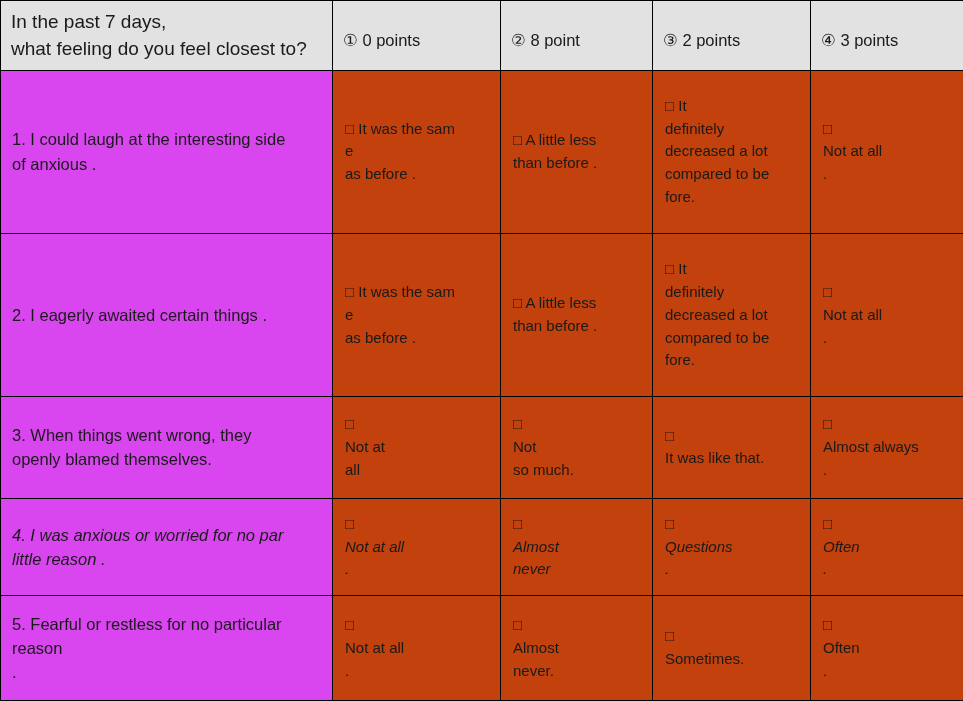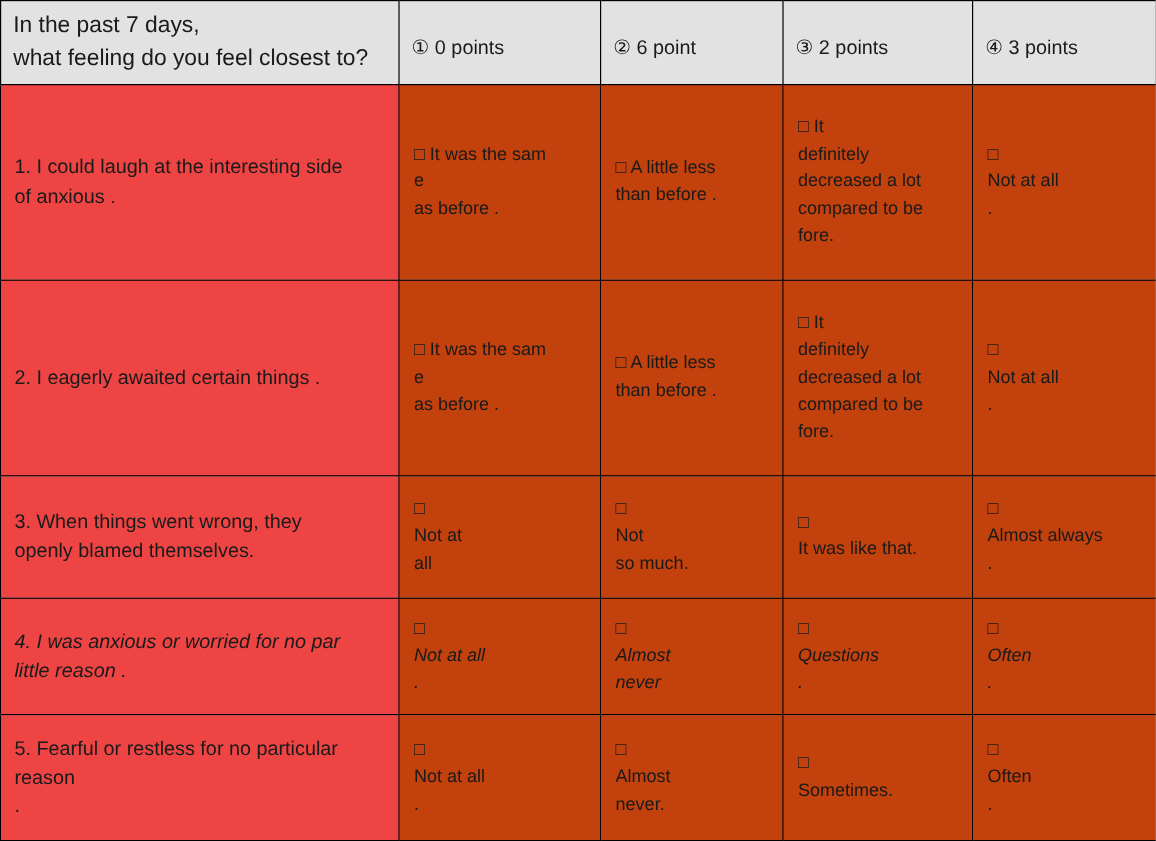--- a/index.html
+++ b/index.html
@@ -58,21 +58,21 @@
     font-size: 19px;
   }
   .hdr-gray .pts {
     font-size: 16.5px;
     line-height: 1.3;
     margin-top: 10px;
   }
 
   
   td.qcell {
-    background: #ef4444;
+    background: #d946ef;
     font-size: 16.5px;
   }
   td.qcell .cellpad {
     padding: 0 14px 0 11px;
     line-height: 1.48;
   }
 
   
   td.ocell {
     background: #c2410c;
@@ -103,21 +103,21 @@
       <td class="hdr-gray">
         <div class="cellpad qtext">
           <span class="ln">In the past 7 days,</span>
           <span class="ln">what feeling do you feel closest to?</span>
         </div>
       </td>
       <td class="hdr-gray">
         <div class="cellpad pts"><span>① 0 points</span></div>
       </td>
       <td class="hdr-gray">
-        <div class="cellpad pts"><span>② 6 point</span></div>
+        <div class="cellpad pts"><span>② 8 point</span></div>
       </td>
       <td class="hdr-gray">
         <div class="cellpad pts"><span>③ 2 points</span></div>
       </td>
       <td class="hdr-gray">
         <div class="cellpad pts"><span>④ 3 points</span></div>
       </td>
     </tr>
 
   <tr style="height: 150px;">

